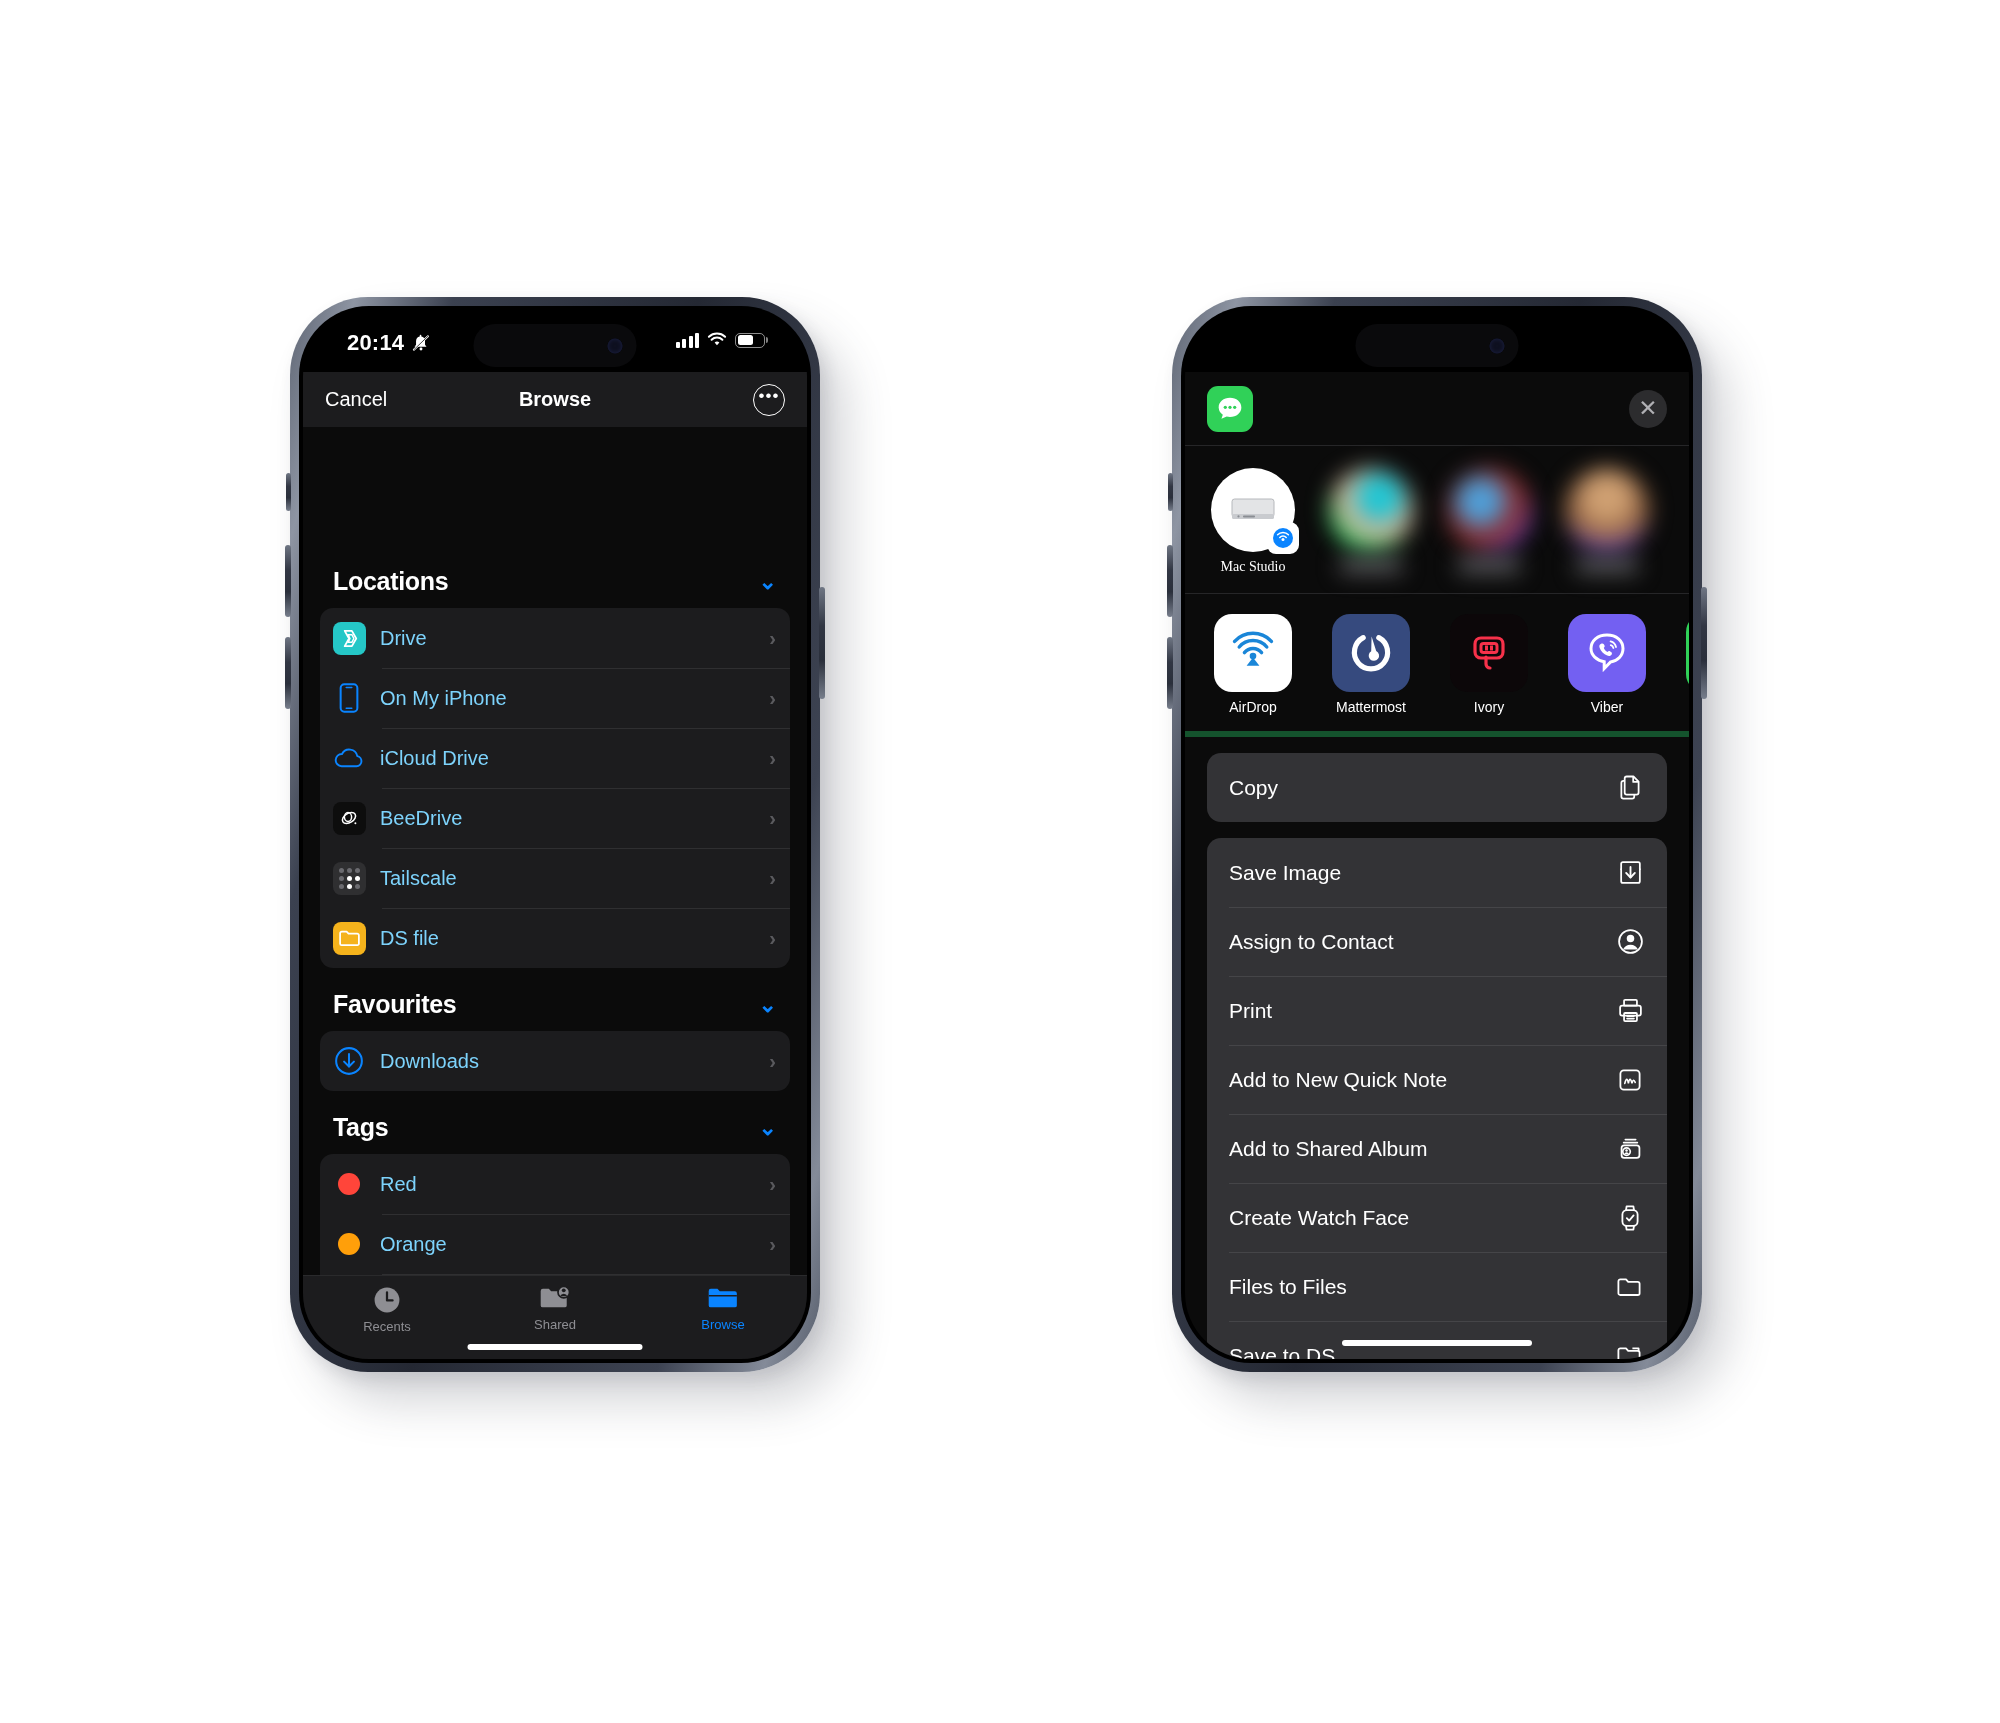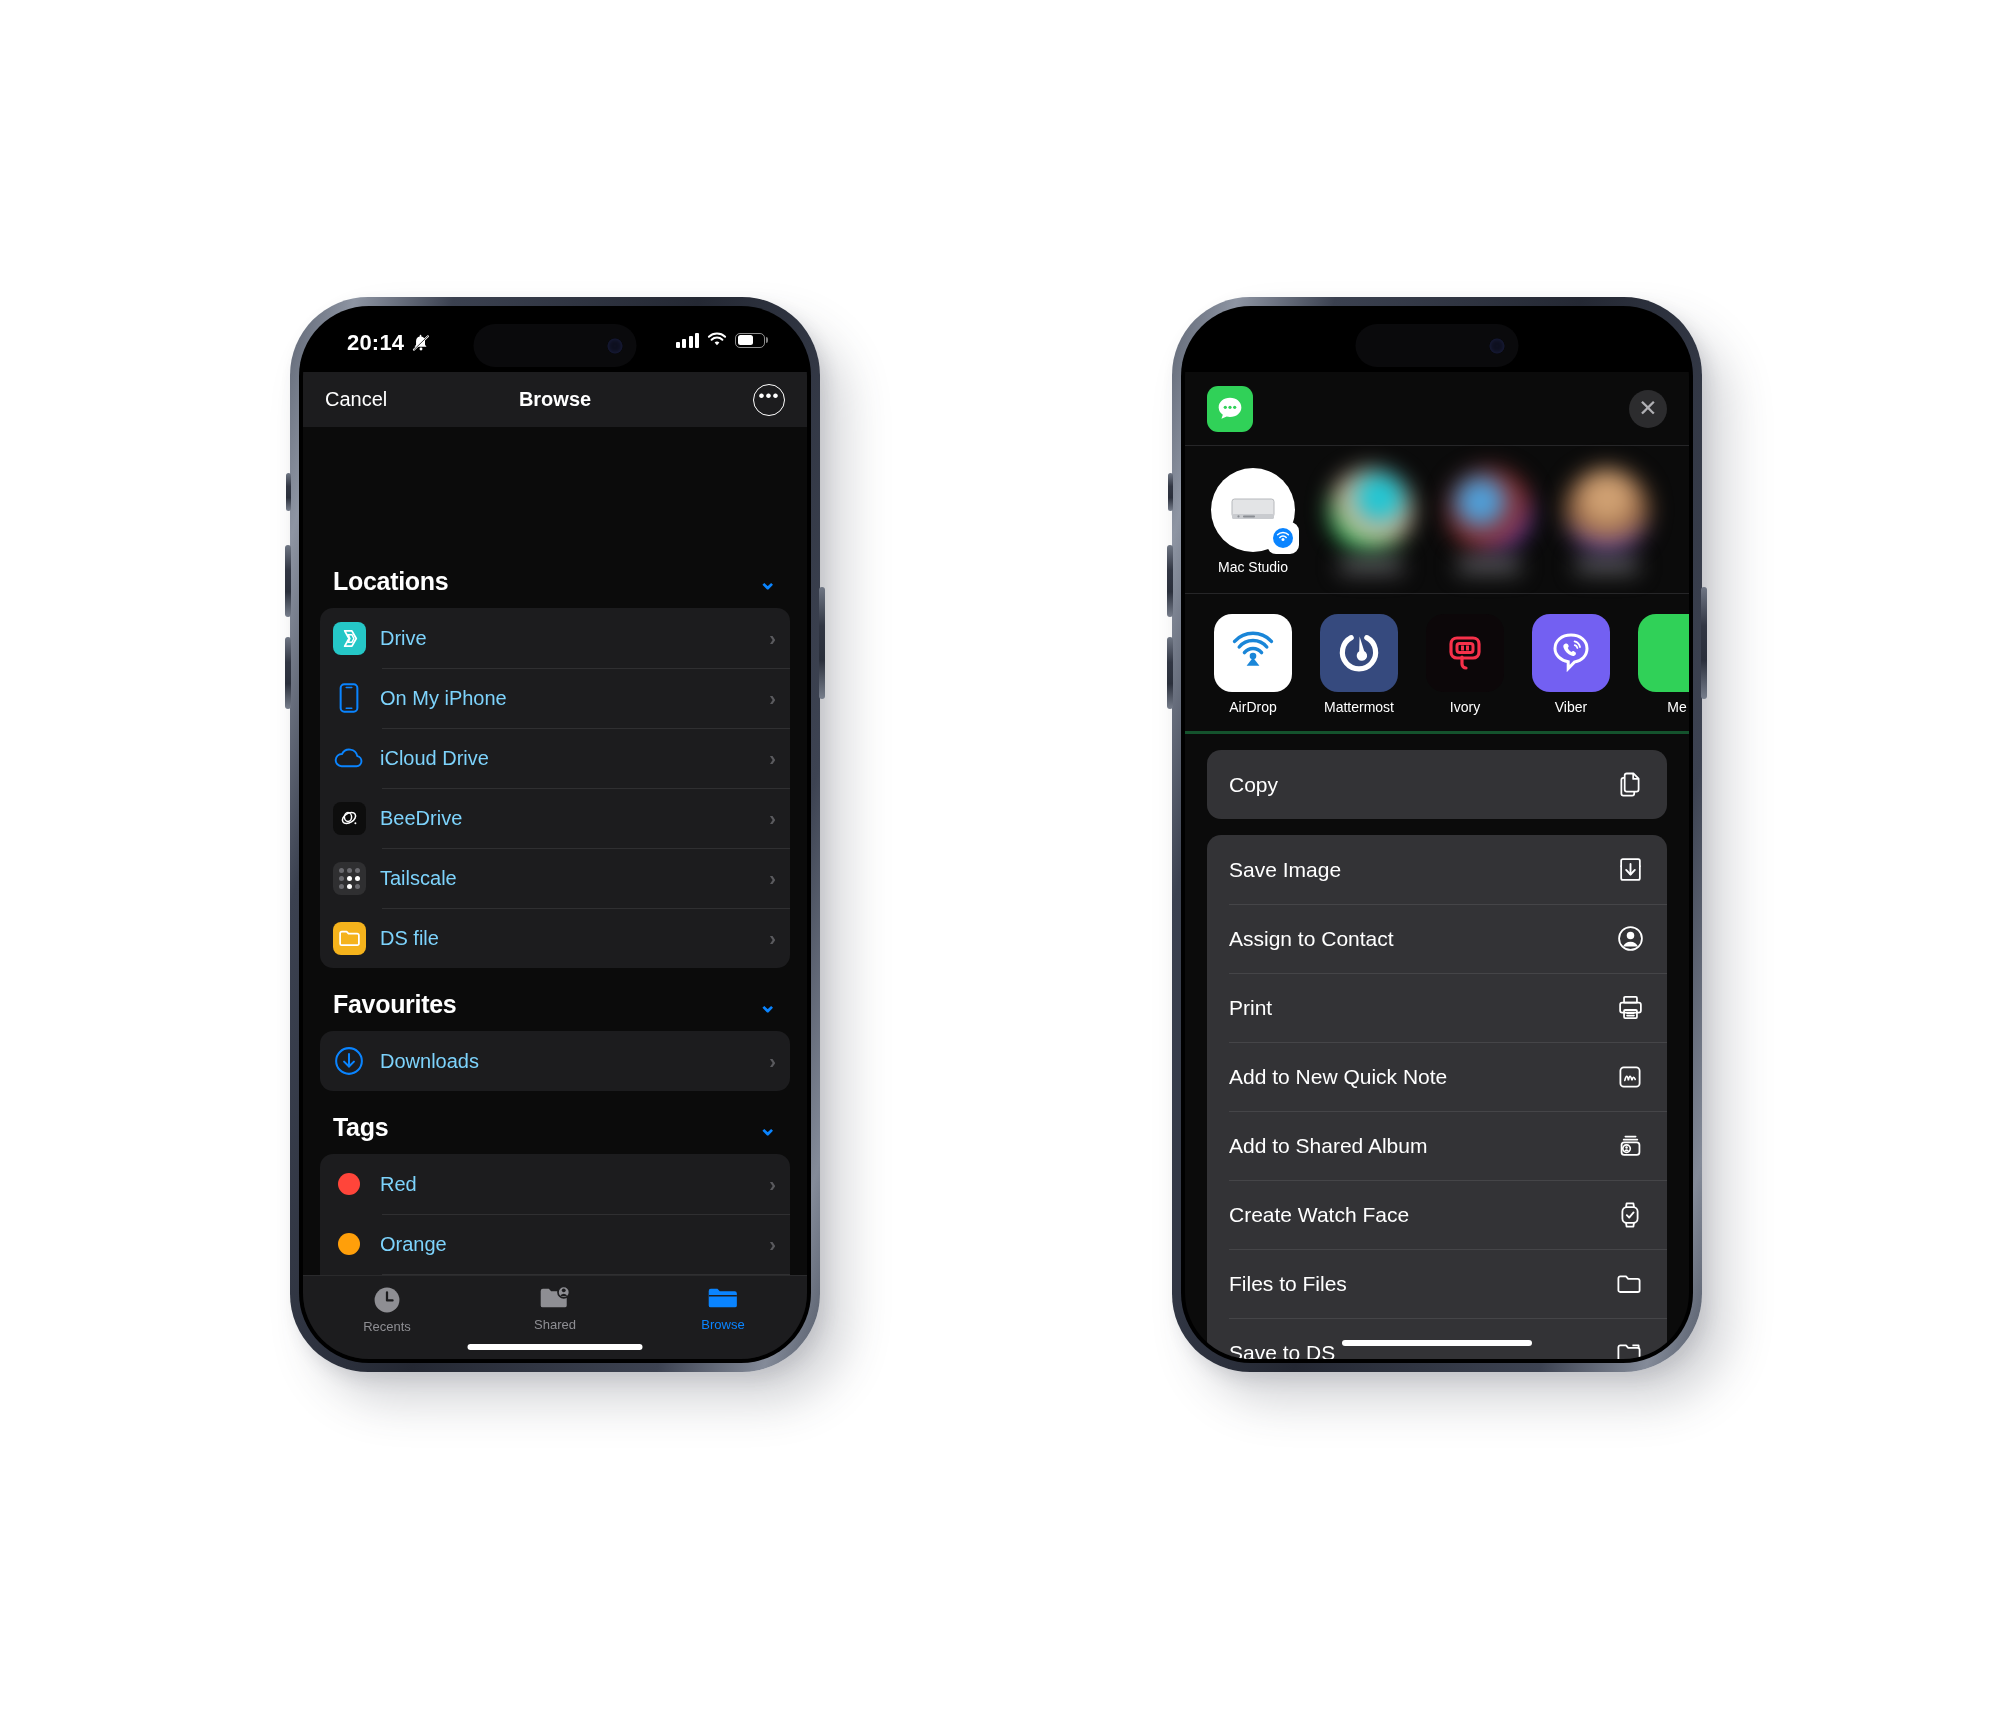--- a/index.html
+++ b/index.html
@@ -180,39 +180,39 @@
   .close-btn {
     width: 38px; height: 38px; border-radius: 50%;
     background: #2c2c2e; color: #b0b0b4;
     display: flex; align-items: center; justify-content: center;
     font-size: 23px; font-weight: 300;
   }
   .airdrop-row {
     display: flex; gap: 26px; padding: 22px 22px 18px 22px;
     border-bottom: 1px solid #262628; align-items: flex-start;
   }
-  .ad-item { width: 92px; flex: none; text-align: center; }
+  .ad-item { width: 92px; flex: none; text-align: center; font-family: Liberation Serif, serif; }
   .ad-avatar {
     width: 84px; height: 84px; border-radius: 50%; background: #fff;
     margin: 0 auto 7px; position: relative;
     display: flex; align-items: center; justify-content: center;
   }
   .ad-badge {
     position: absolute; right: -4px; bottom: -2px;
     width: 32px; height: 32px; border-radius: 9px; background: #fff;
     display: flex; align-items: center; justify-content: center;
   }
   .ad-name { color: #fff; font-size: 14px; line-height: 1.15; }
   .blurred { filter: blur(11px); }
   .blur-av { width: 84px; height: 84px; border-radius: 50%; margin: 0 auto 7px; }
   .blur-name { height: 13px; width: 62px; margin: 3px auto 0; border-radius: 4px; background: #6c6c70; }
 
   .apps-row {
-    display: flex; gap: 14px; padding: 20px 22px 16px 22px;
-    border-bottom: 3px solid #14532d;
+    display: flex; gap: 26px; padding: 20px 22px 16px 22px;
+    border-bottom: 6px solid #14532d;
   }
   .app-item { width: 92px; flex: none; text-align: center; }
   .app-ico {
     width: 78px; height: 78px; border-radius: 18px; margin: 0 auto 7px;
     display: flex; align-items: center; justify-content: center;
   }
   .app-name { color: #fff; font-size: 14px; }
 
   .act-group {
     margin: 16px 22px 4px; background: #333336; border-radius: 14px; overflow: hidden;

